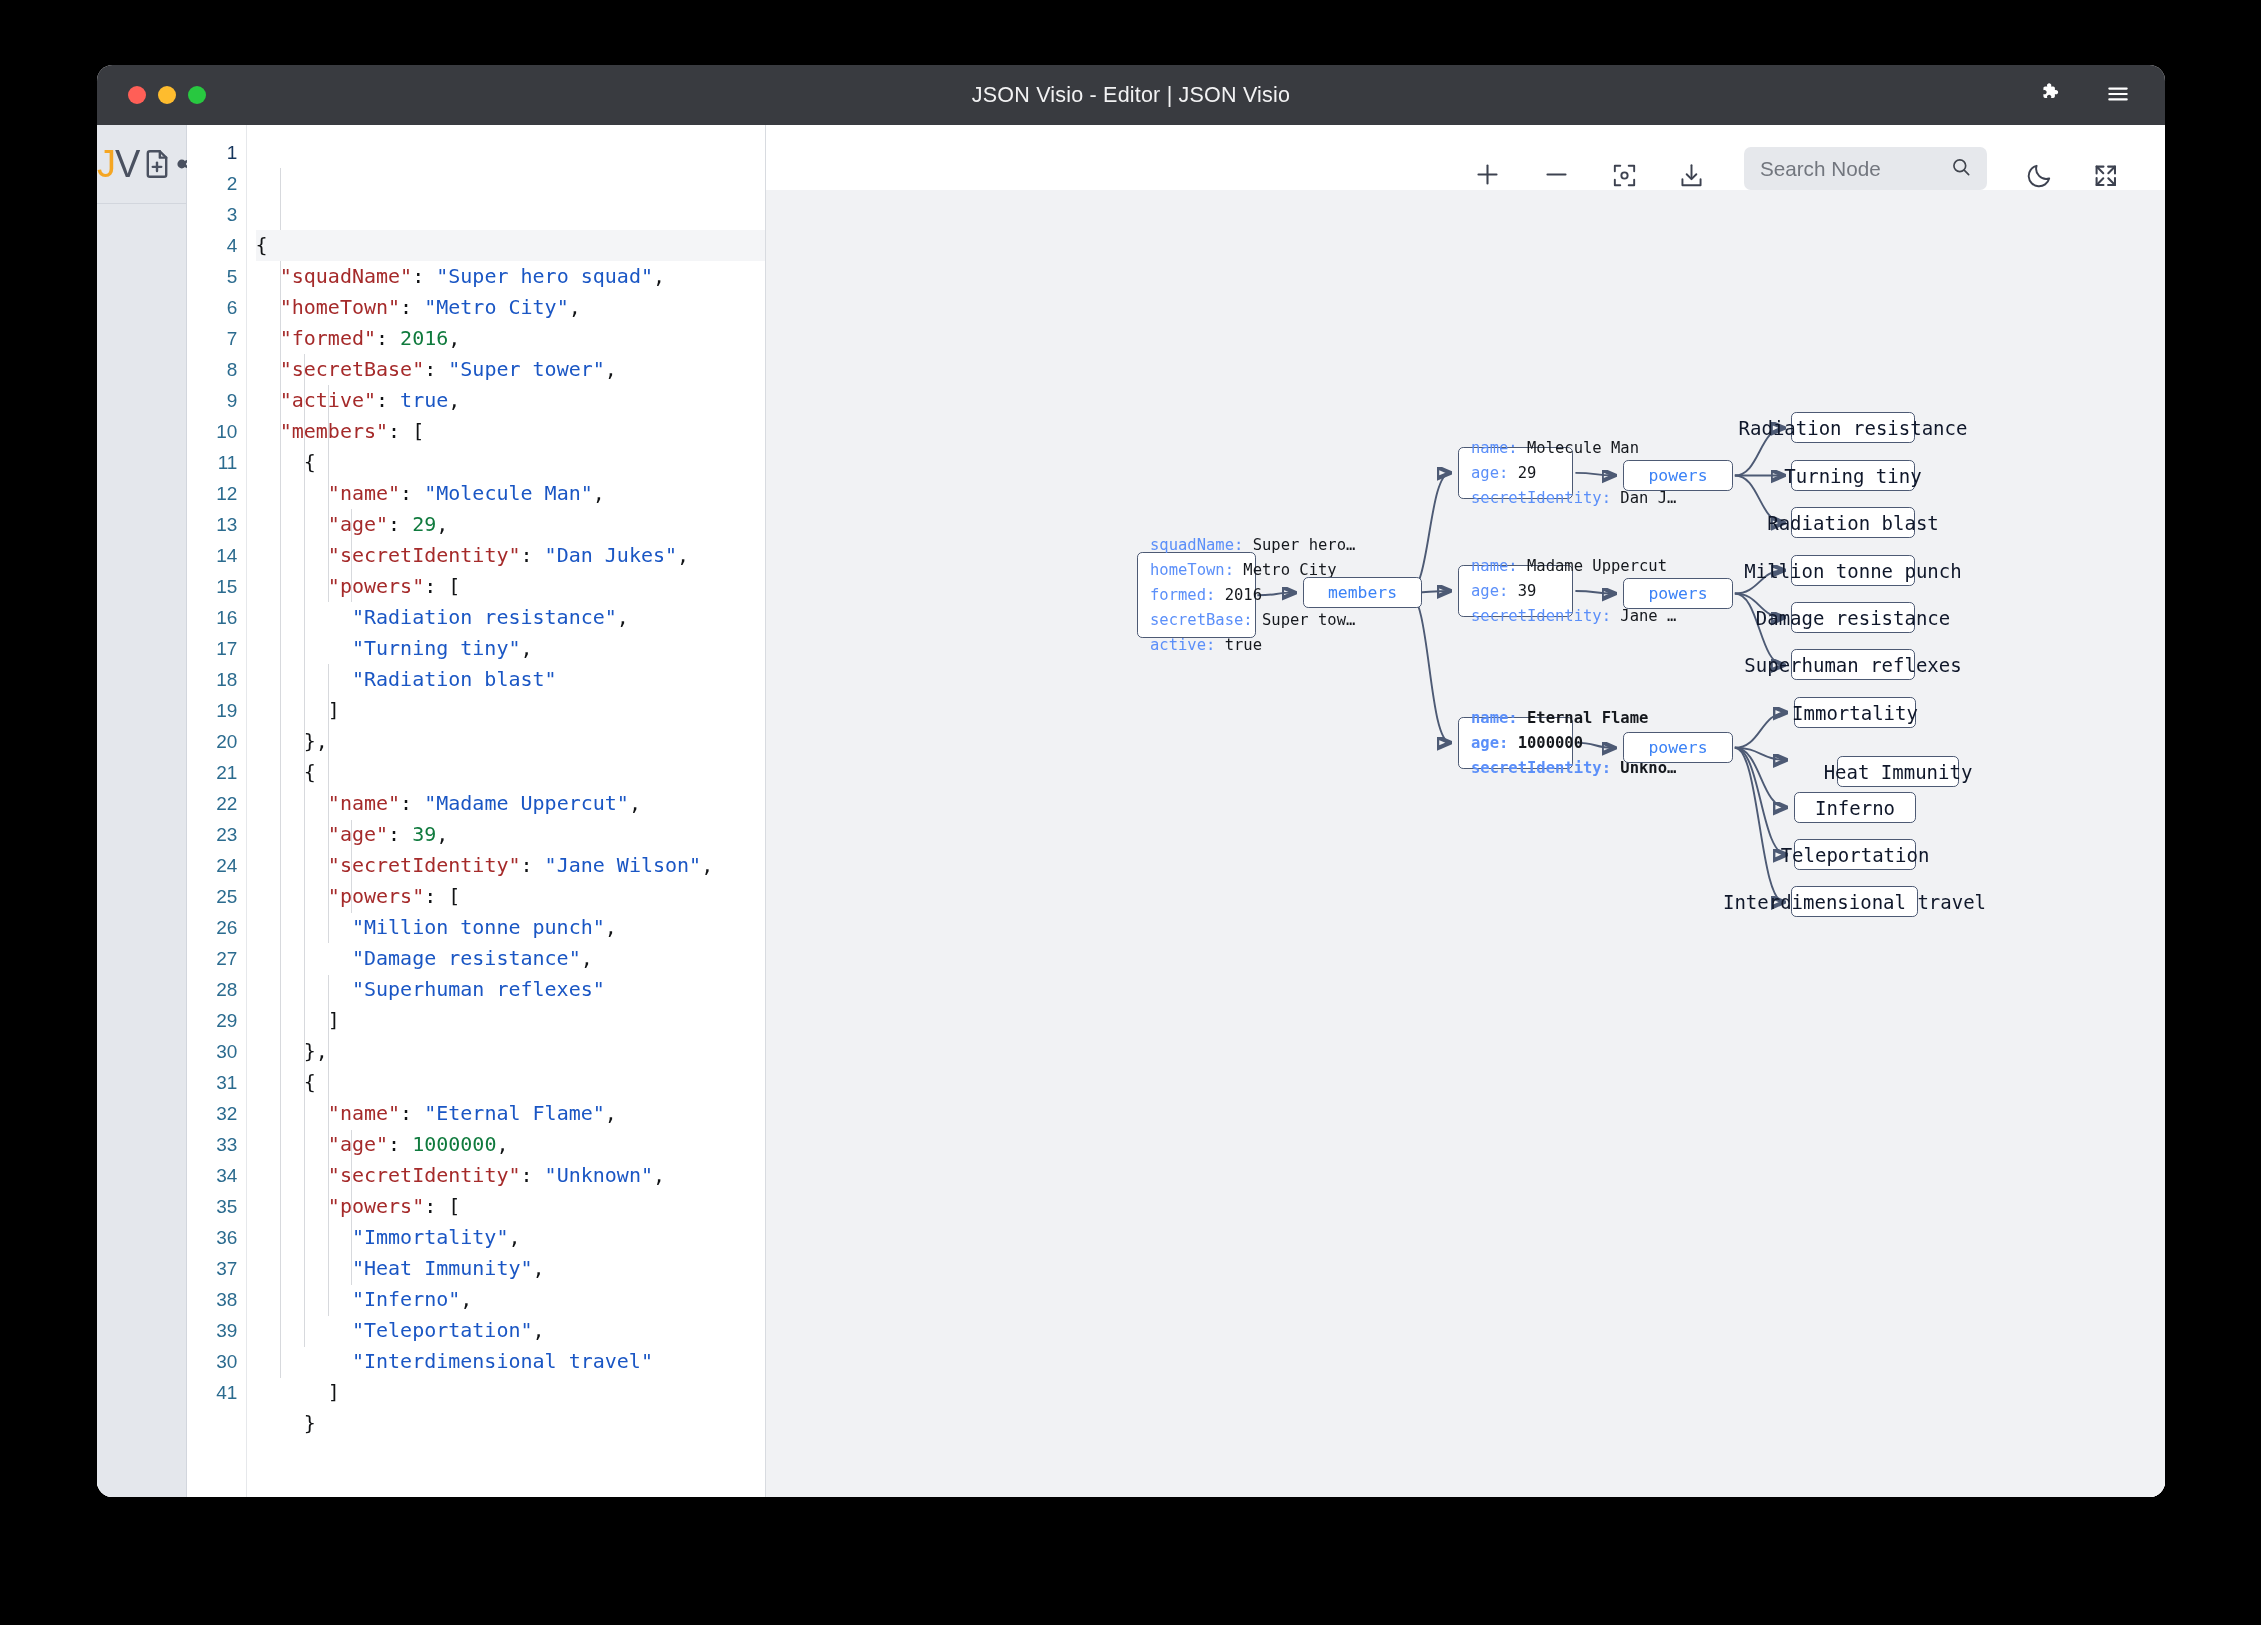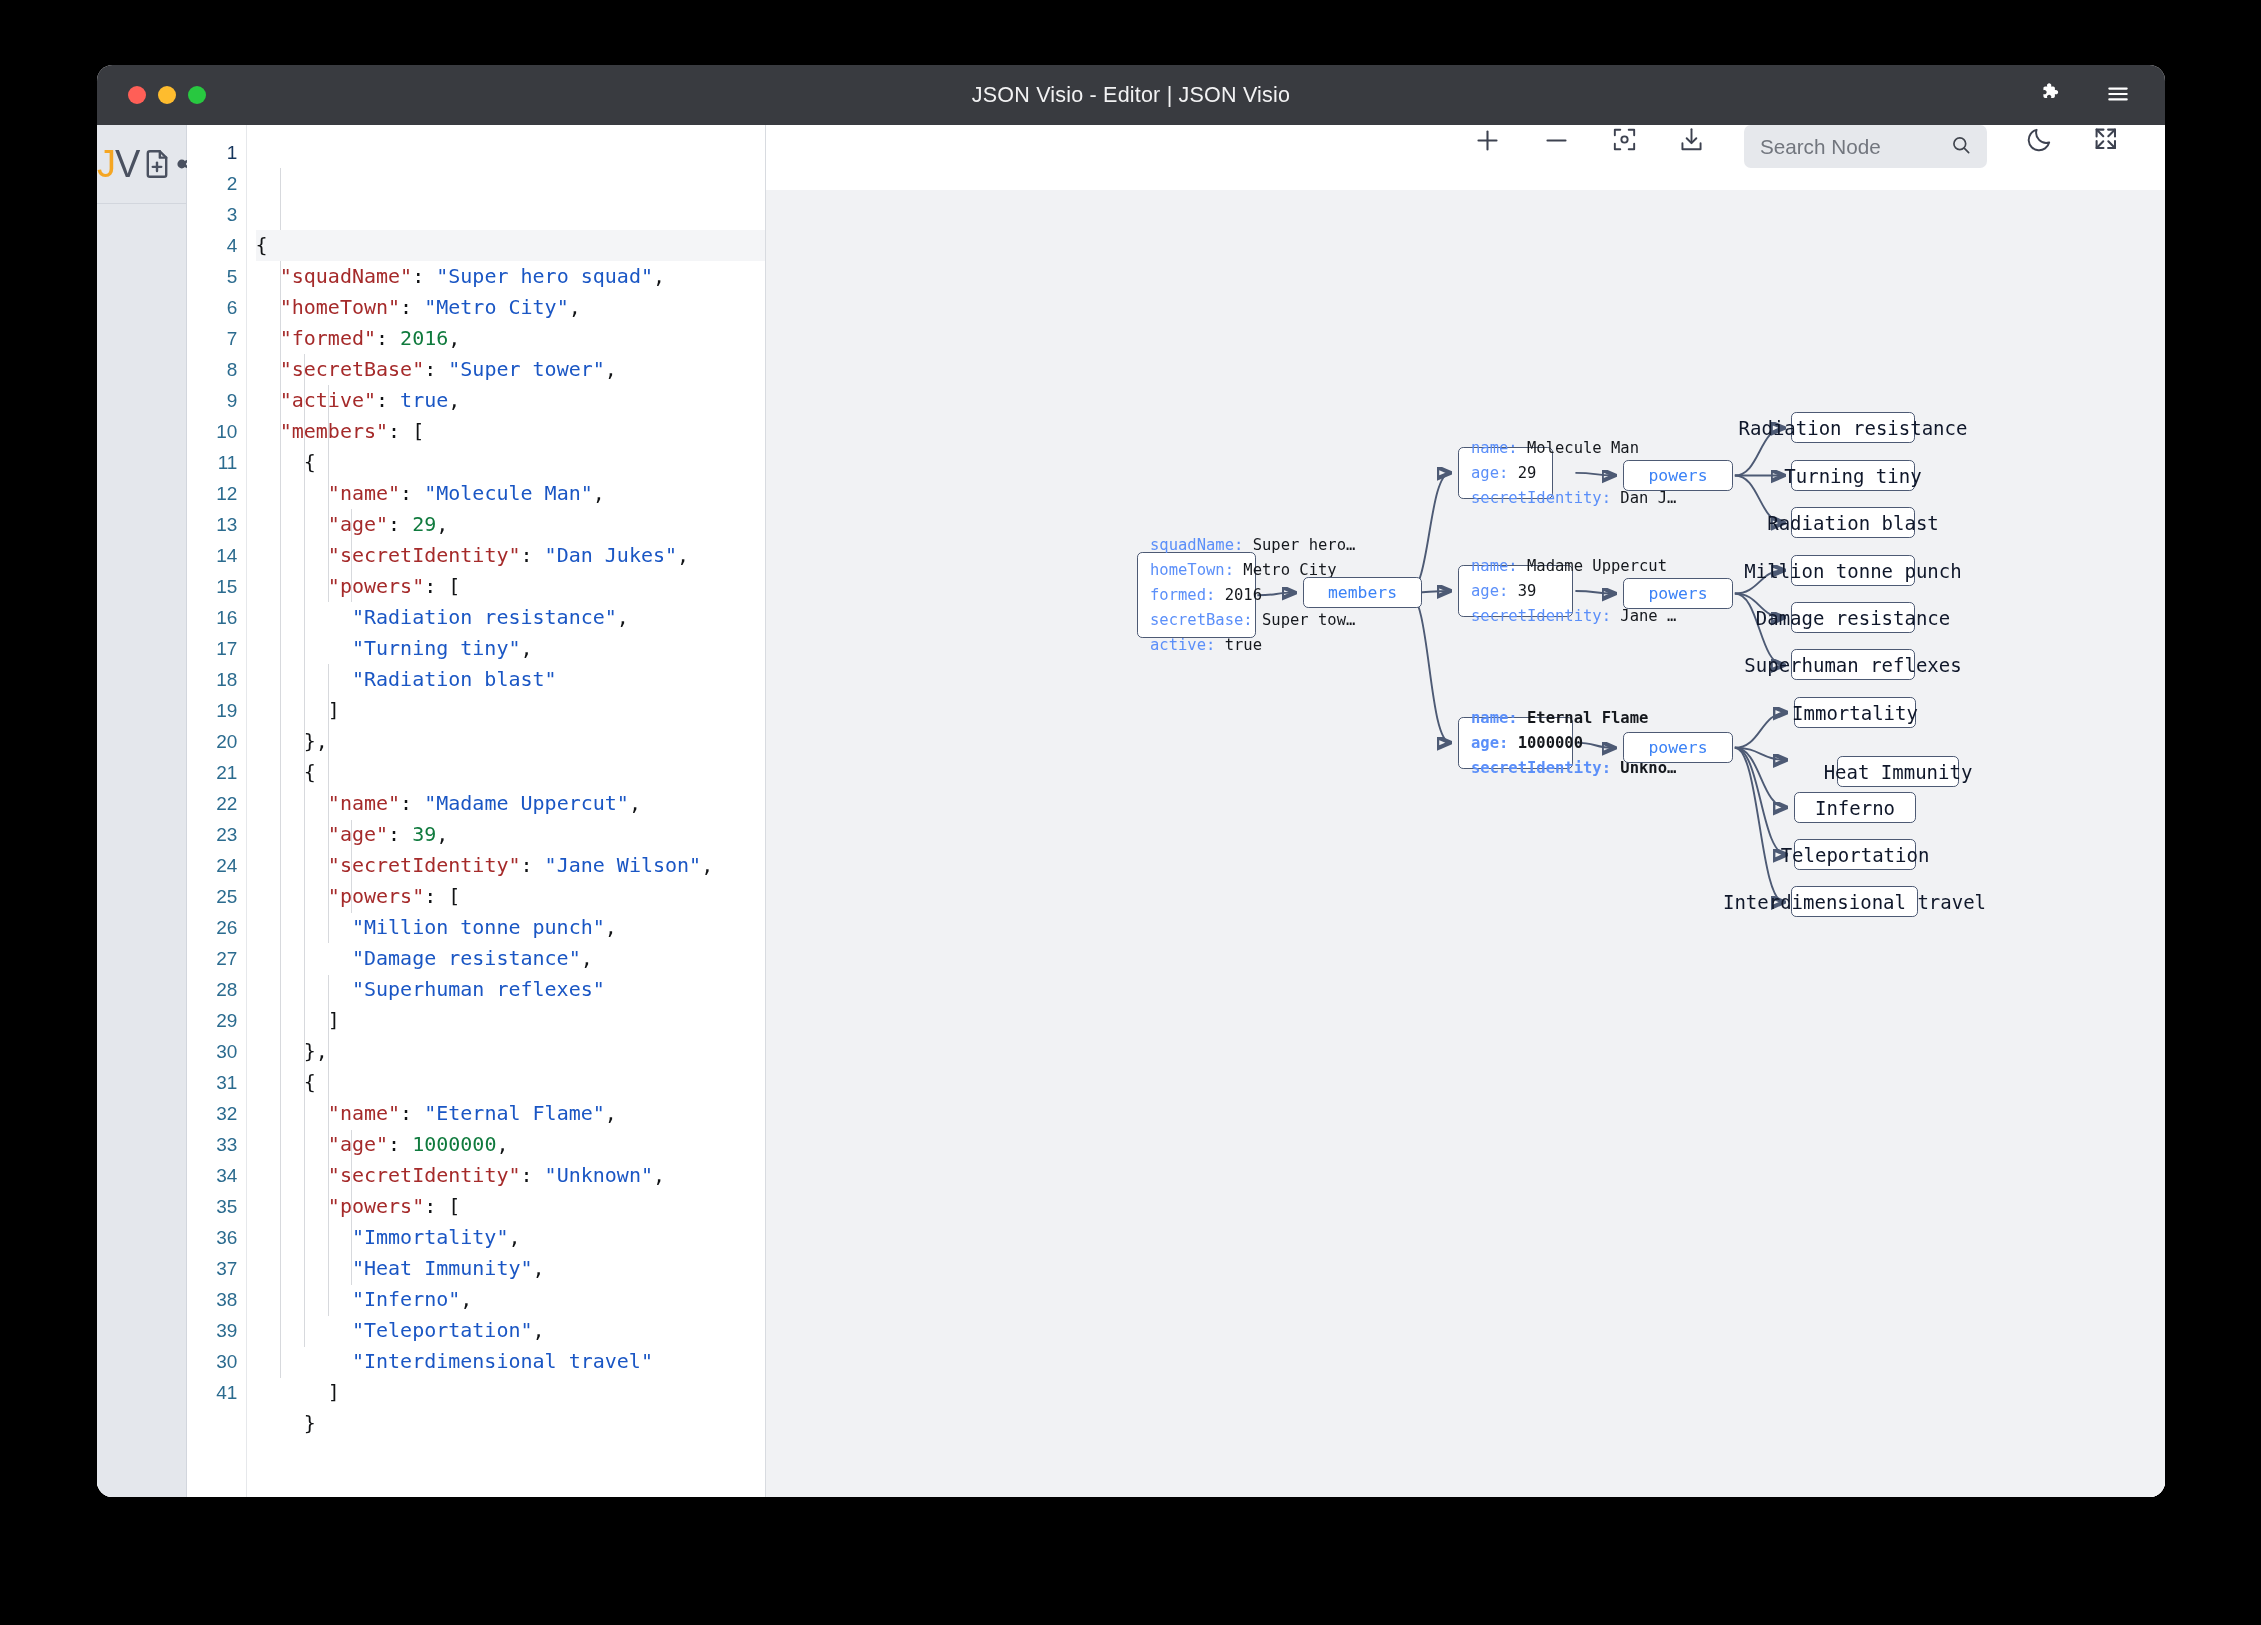--- a/index.html
+++ b/index.html
@@ -145,21 +145,21 @@
   
   #graph-pane {
     flex: 1;
     display: flex; flex-direction: column;
     background: #fff;
     overflow: hidden;
   }
   #graph-toolbar {
     height: 65px; flex: none;
     background: #ffffff;
-    display: flex; align-items: flex-start; justify-content: flex-end;
+    display: flex; align-items: flex-end; justify-content: flex-end;
     gap: 38px;
     padding-right: 45px;
   }
   .tool-btn { display: flex; align-items: center; justify-content: center; }
   #search-box {
     display: flex; align-items: center;
     background: #e6e8ec;
     border-radius: 6.9px;
     height: 43px;
     width: 243px;
@@ -472,21 +472,21 @@
             <div class="gnode obj" style="left: 371px; top: 362px; width: 119px; height: 86px;">
               <div class="row"><span class="k">squadName: </span><span>Super hero…</span></div>
               <div class="row"><span class="k">homeTown: </span><span>Metro City</span></div>
               <div class="row"><span class="k">formed: </span><span>2016</span></div>
               <div class="row"><span class="k">secretBase: </span><span>Super tow…</span></div>
               <div class="row"><span class="k">active: </span><span>true</span></div>
             </div>
             <div class="gnode arrkey" style="left: 537px; top: 387px; width: 119px; height: 31px;">
               <span class="lbl">members</span>
             </div>
-            <div class="gnode obj" style="left: 692px; top: 257px; width: 95px; height: 52px;">
+            <div class="gnode obj" style="left: 692px; top: 257px; width: 115px; height: 52px;">
               <div class="row"><span class="k">name: </span><span>Molecule Man</span></div>
               <div class="row"><span class="k">age: </span><span>29</span></div>
               <div class="row"><span class="k">secretIdentity: </span><span>Dan J…</span></div>
             </div>
             <div class="gnode obj" style="left: 692px; top: 375px; width: 115px; height: 52px;">
               <div class="row"><span class="k">name: </span><span>Madame Uppercut</span></div>
               <div class="row"><span class="k">age: </span><span>39</span></div>
               <div class="row"><span class="k">secretIdentity: </span><span>Jane …</span></div>
             </div>
             <div class="gnode obj" style="left: 692px; top: 527px; width: 115px; height: 52px; font-weight: bold;">

